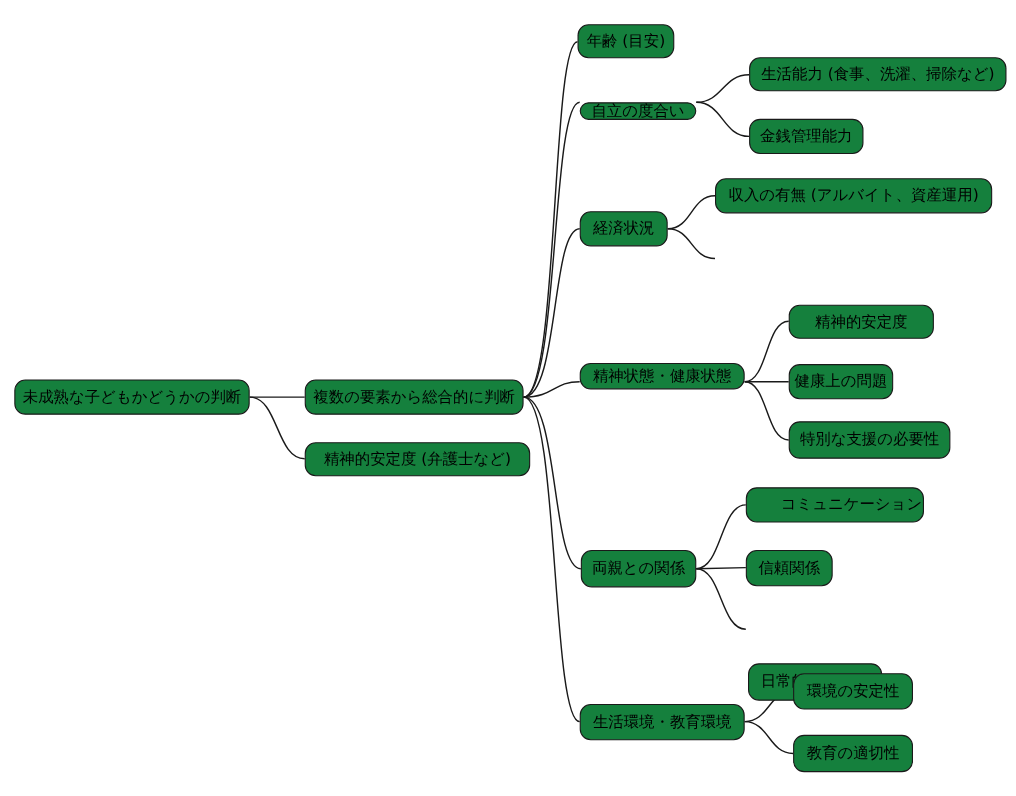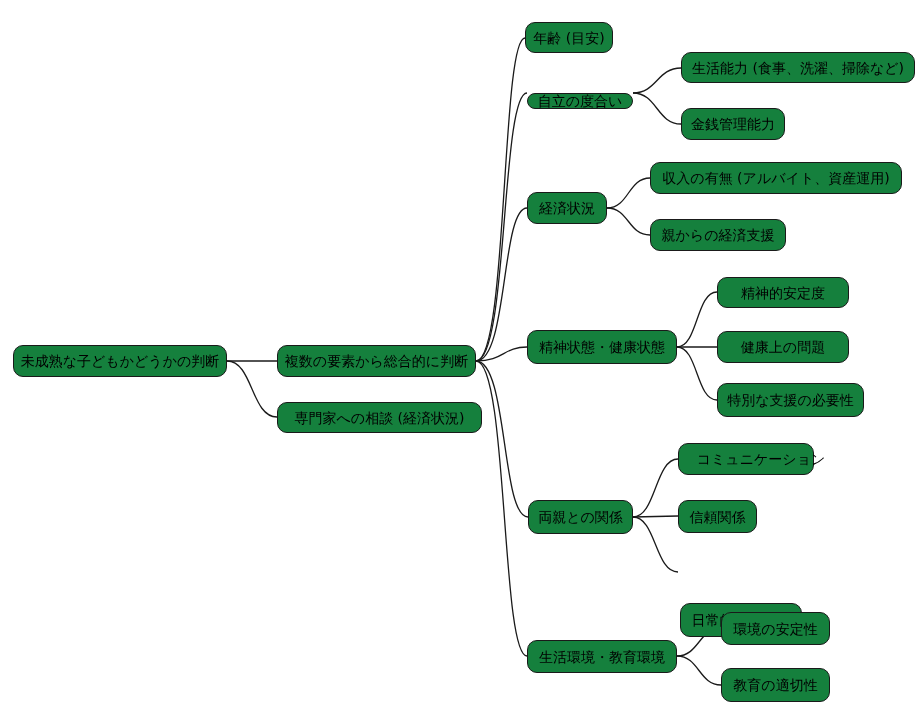--- a/index.html
+++ b/index.html
@@ -72,21 +72,21 @@
 
   <div class="node" style="left:13px; top:345px; width:214px; height:32px;">
     <span>未成熟な子どもかどうかの判断</span>
   </div>
 
   <div class="node" style="left:277px; top:345px; width:199px; height:32px;justify-content:center;">
     <span>複数の要素から総合的に判断</span>
   </div>
 
   <div class="node" style="left:277px; top:402px; width:205px; height:31px;">
-    <span>専門家への相談 (経済状況)</span>
+    <span>精神的安定度 (弁護士など)</span>
   </div>
 
   <div class="node" style="left:525px; top:22px; width:88px; height:31px;">
     <span>年齢 (目安)</span>
   </div>
 
   <div class="node" style="left:527px; top:77px; width:106px; height:16px;margin-top:16px;">
     <span>自立の度合い</span>
   </div>
 
@@ -99,45 +99,42 @@
   </div>
 
   <div class="node" style="left:527px; top:192px; width:80px; height:32px;">
     <span>経済状況</span>
   </div>
 
   <div class="node" style="left:650px; top:162px; width:252px; height:32px;align-items:center;">
     <span>収入の有無 (アルバイト、資産運用)</span>
   </div>
 
-  <div class="node" style="left:650px; top:219px; width:136px; height:32px;">
-    <span>親からの経済支援</span>
-  </div>
 
-  <div class="node" style="left:527px; top:330px; width:150px; height:34px;">
+  <div class="node" style="left:527px; top:330px; width:150px; height:24px;">
     <span>精神状態・健康状態</span>
   </div>
 
   <div class="node" style="left:717px; top:277px; width:132px; height:31px;">
     <span>精神的安定度</span>
   </div>
 
-  <div class="node" style="left:717px; top:331px; width:132px; height:32px;">
+  <div class="node" style="left:717px; top:331px; width:95px; height:32px;">
     <span>健康上の問題</span>
   </div>
 
   <div class="node" style="left:717px; top:383px; width:147px; height:34px;">
     <span>特別な支援の必要性</span>
   </div>
 
   <div class="node" style="left:528px; top:500px; width:105px; height:34px;">
     <span>両親との関係</span>
   </div>
 
-  <div class="node" style="left:678px; top:443px; width:136px; height:32px;padding-left:30px;">
+  <div class="node" style="left:678px; top:443px; width:162px; height:32px;padding-left:30px;">
     <span>コミュニケーション</span>
   </div>
 
   <div class="node" style="left:678px; top:500px; width:79px; height:33px;">
     <span>信頼関係</span>
   </div>
 
   <div class="node" style="left:680px; top:555px; width:122px; height:34px;margin-top:48px;">
     <span>日常的サポート</span>
   </div>

